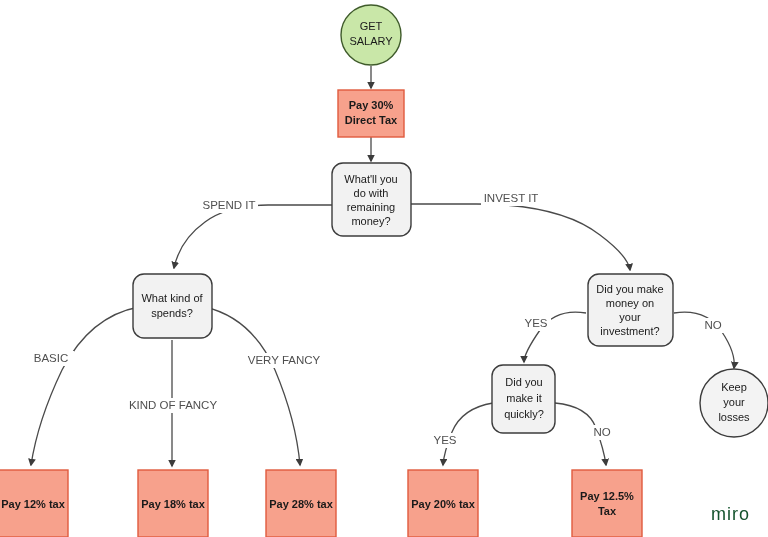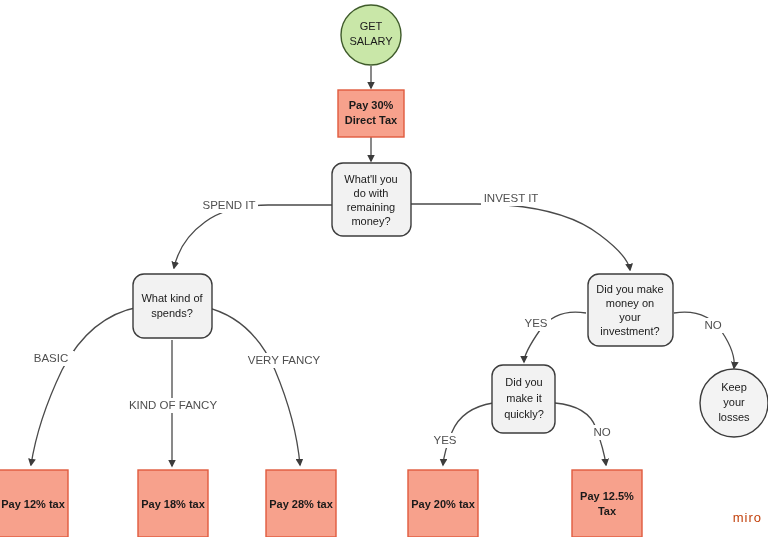--- a/index.html
+++ b/index.html
@@ -68,26 +68,26 @@
     fill: #1a1a1a;
   }
   .edge-label {
     font-size: 11.5px;
     fill: #4f4f4f;
     text-anchor: middle;
     dominant-baseline: middle;
   }
   .watermark {
     position: absolute;
-    right: 6px;
+    right: 18px;
     bottom: 12px;
     font-family: "Liberation Sans", sans-serif;
-    font-size: 13px;
+    font-size: 18px;
     letter-spacing: 1px;
-    color: #c2410c;
+    color: #14532d;
     user-select: none;
   }
 </style>
 </head>
 <body>
 
 <div id="canvas">
 
   <svg class="flow" viewBox="0 0 768 537">
     <defs>

